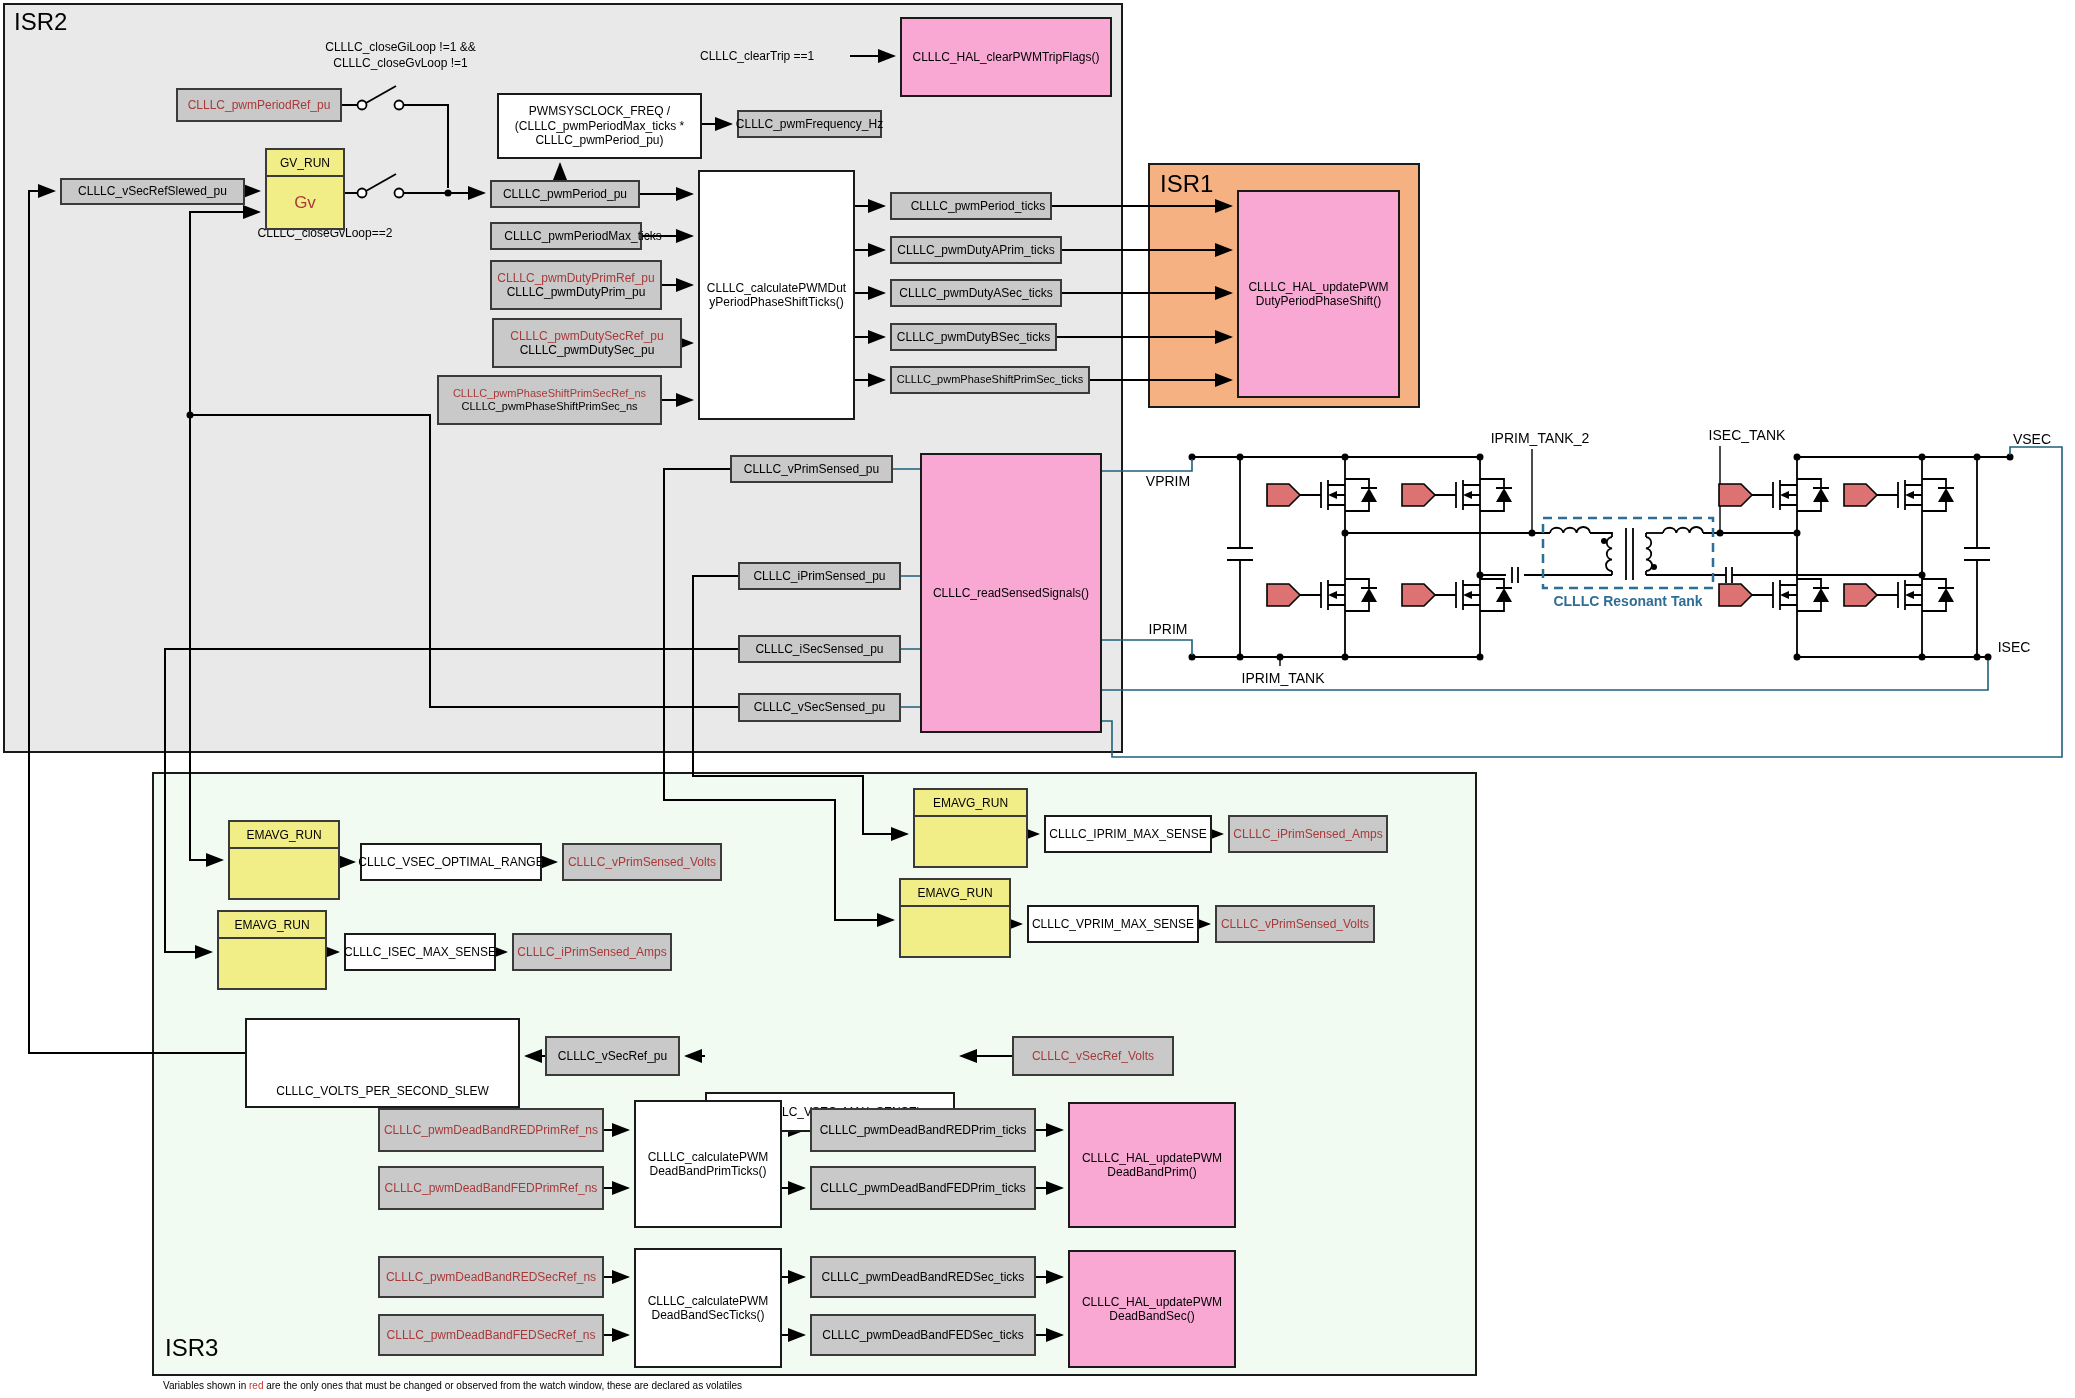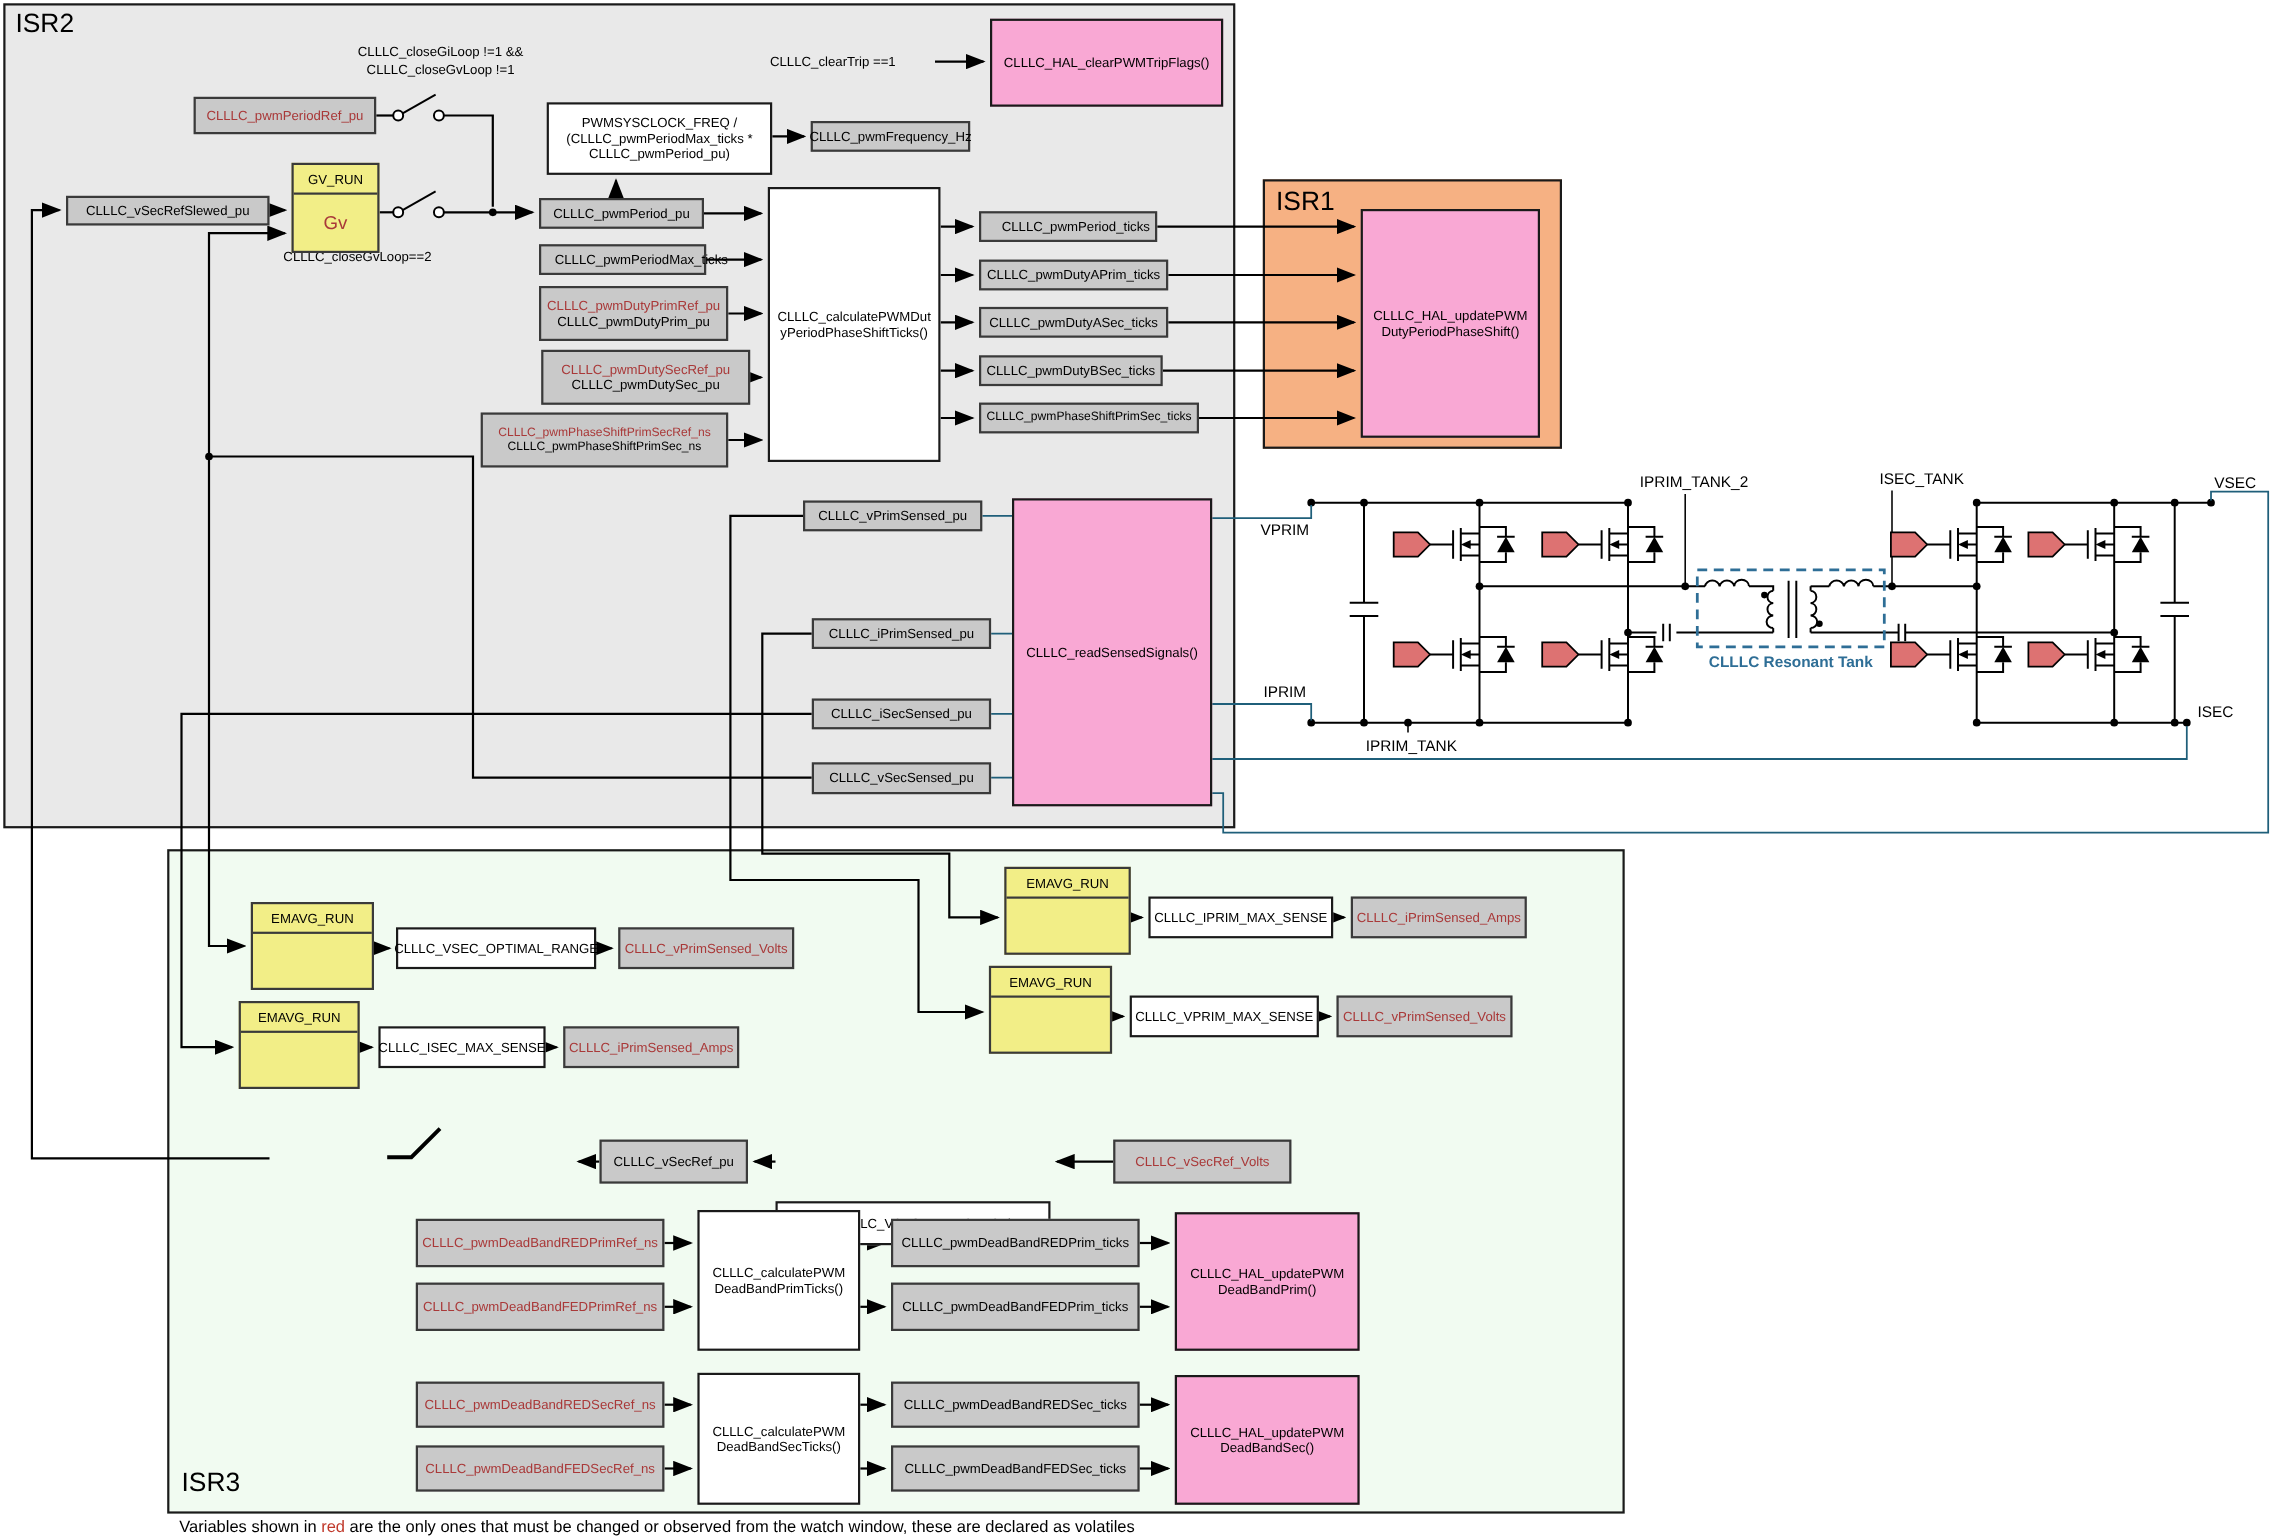--- a/index.html
+++ b/index.html
@@ -14,21 +14,21 @@
   .white{background:#ffffff;border-color:#1a1a1a;}
   .blue{background:#f9a8d4;border-color:#1a1a1a;}
   .fs11{font-size:11px;}
   .red{color:#a93939;}
   .emavg{position:absolute;box-sizing:border-box;border:2px solid #3a3a3a;background:#f2ee87;display:flex;flex-direction:column;}
   .emavg-h{box-sizing:border-box;height:27px;border-bottom:2px solid #3a3a3a;display:flex;align-items:center;justify-content:center;font-size:12px;}
   .emavg-b{flex:1;}
   .freetext{position:absolute;font-size:12px;color:#000;text-align:center;line-height:1.3;}
   .gvbody{font-size:17px;}
   svg{position:absolute;left:0;top:0;pointer-events:none;}
-  .foot{position:absolute;font-size:15px;color:#000;}
+  .foot{position:absolute;font-size:10px;color:#000;}
 </style>
 </head>
 <body>
 
 <div class="canvas">
 
   <div class="frame f-isr2" style="left:3px;top:3px;width:1120px;height:750px;"></div>
   <div class="frame f-isr1" style="left:1148px;top:163px;width:272px;height:245px;"></div>
   <div class="frame f-isr3" style="left:152px;top:772px;width:1325px;height:604px;"></div>
 
@@ -302,20 +302,21 @@
   <div class="box white" style="left:1044px;top:815px;width:168px;height:38px;">CLLLC_IPRIM_MAX_SENSE</div>
   <div class="box gray red" style="left:1228px;top:815px;width:160px;height:38px;">CLLLC_iPrimSensed_Amps</div>
 
   <div class="emavg" style="left:899px;top:878px;width:112px;height:80px;">
     <div class="emavg-h">EMAVG_RUN</div>
     <div class="emavg-b"></div>
   </div>
   <div class="box white" style="left:1027px;top:905px;width:172px;height:38px;">CLLLC_VPRIM_MAX_SENSE</div>
   <div class="box gray red" style="left:1215px;top:905px;width:160px;height:38px;">CLLLC_vPrimSensed_Volts</div>
 
+  <div class="box white" style="left:245px;top:1018px;width:275px;height:90px;justify-content:flex-end;padding-bottom:8px;">CLLLC_VOLTS_PER_SECOND_SLEW</div>
   <div class="box gray" style="left:545px;top:1036px;width:135px;height:40px;">CLLLC_vSecRef_pu</div>
   <div class="box white" style="left:705px;top:1092px;width:250px;height:40px;">1 / (CLLLC_VSEC_MAX_SENSE)</div>
   <div class="box gray red" style="left:1012px;top:1036px;width:162px;height:40px;">CLLLC_vSecRef_Volts</div>
 
   <div class="box gray red" style="left:378px;top:1108px;width:226px;height:44px;">CLLLC_pwmDeadBandREDPrimRef_ns</div>
   <div class="box gray red" style="left:378px;top:1166px;width:226px;height:44px;">CLLLC_pwmDeadBandFEDPrimRef_ns</div>
   <div class="box white" style="left:634px;top:1100px;width:148px;height:128px;">
     <span>CLLLC_calculatePWM</span>
     <span>DeadBandPrimTicks()</span>
   </div>

